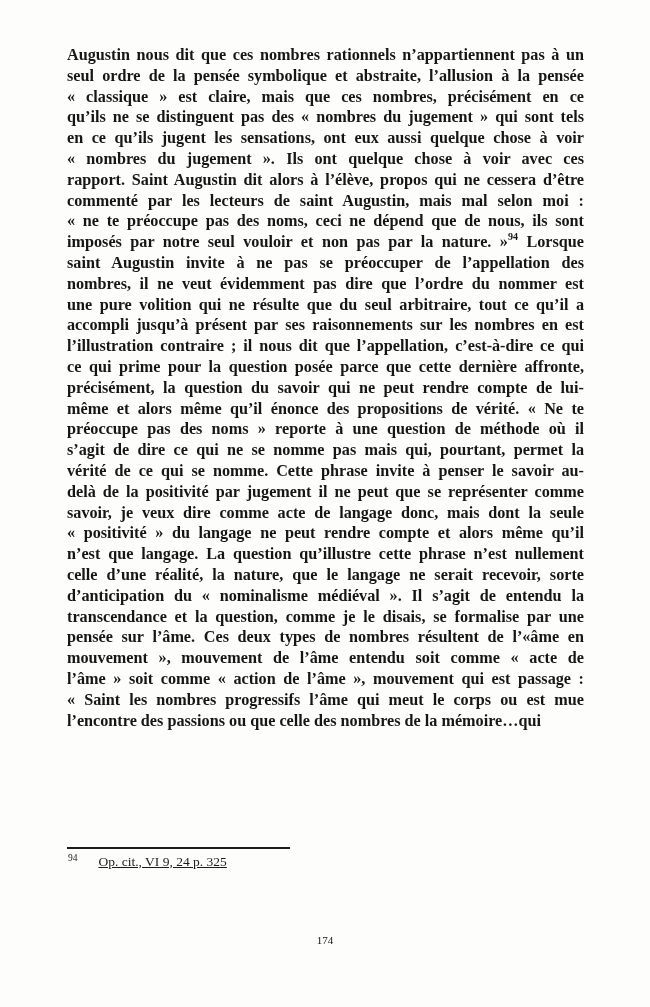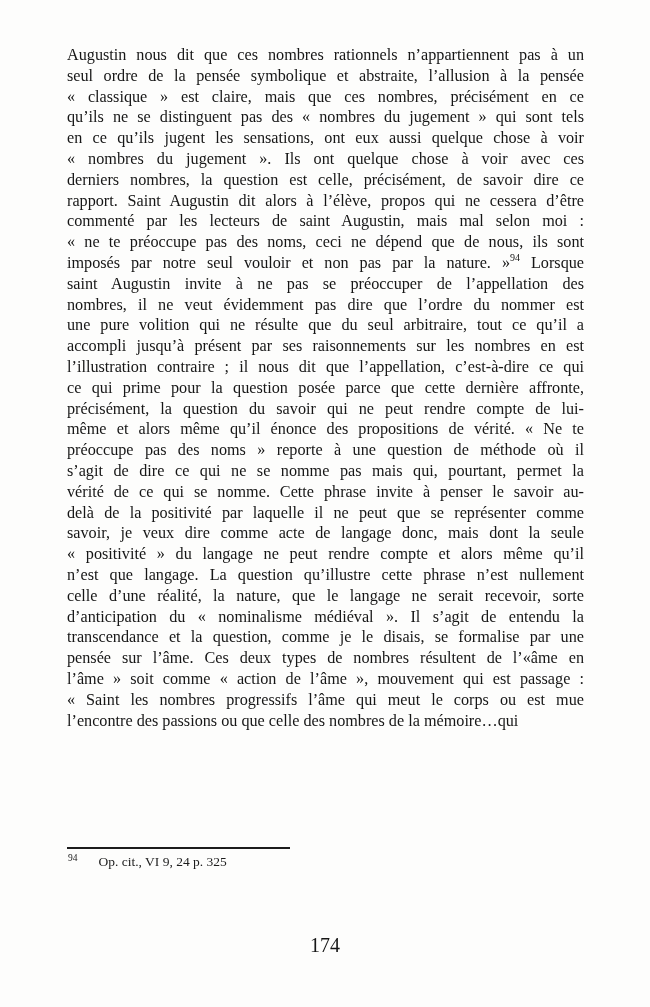--- a/index.html
+++ b/index.html
@@ -23,20 +23,21 @@
     top: 45px;
     width: 517px;
     font-size: 16.2px;
     line-height: 20.8px;
     color: #161616;
     hyphens: none;
   }
   .line {
     text-align: justify;
     text-align-last: justify;
+    font-weight: bold;
   }
   .line.last {
     text-align: justify;
     text-align-last: auto;
   }
   sup.ref {
     font-size: 10px;
     line-height: 0;
     position: relative;
     top: -1px;
@@ -51,74 +52,75 @@
     background: #1c1c1c;
   }
   .footnote {
     position: absolute;
     left: 68px;
     top: 853px;
     width: 480px;
     font-size: 13.5px;
     line-height: 18px;
     color: #1c1c1c;
+    text-decoration: underline;
   }
   .fn-marker {
     font-size: 9.5px;
     vertical-align: super;
     line-height: 0;
     display: inline-block;
     margin-right: 21px;
   }
   .page-number {
     position: absolute;
     top: 934px;
     left: 0;
     width: 100%;
     text-align: center;
-    font-size: 20px;
+    font-size: 11px;
     color: #161616;
   }
 </style>
 </head>
 <body>
 
 <div class="page">
 
   <div class="body-text">
       <div class="line">Augustin nous dit que ces nombres rationnels n’appartiennent pas à un</div>
       <div class="line">seul ordre de la pensée symbolique et abstraite, l’allusion à la pensée</div>
       <div class="line">« classique » est claire, mais que ces nombres, précisément en ce</div>
       <div class="line">qu’ils ne se distinguent pas des « nombres du jugement » qui sont tels</div>
       <div class="line">en ce qu’ils jugent les sensations, ont eux aussi quelque chose à voir</div>
       <div class="line">« nombres du jugement ». Ils ont quelque chose à voir avec ces</div>
-      <div class="line">derniers nombres, la question est celle, précisément, de savoir dire ce</div>
       <div class="line">rapport. Saint Augustin dit alors à l’élève, propos qui ne cessera d’être</div>
       <div class="line">commenté par les lecteurs de saint Augustin, mais mal selon moi :</div>
       <div class="line">« ne te préoccupe pas des noms, ceci ne dépend que de nous, ils sont</div>
       <div class="line">imposés par notre seul vouloir et non pas par la nature. »<sup class="ref">94</sup> Lorsque</div>
       <div class="line">saint Augustin invite à ne pas se préoccuper de l’appellation des</div>
       <div class="line">nombres, il ne veut évidemment pas dire que l’ordre du nommer est</div>
       <div class="line">une pure volition qui ne résulte que du seul arbitraire, tout ce qu’il a</div>
       <div class="line">accompli jusqu’à présent par ses raisonnements sur les nombres en est</div>
       <div class="line">l’illustration contraire ; il nous dit que l’appellation, c’est-à-dire ce qui</div>
       <div class="line">ce qui prime pour la question posée parce que cette dernière affronte,</div>
       <div class="line">précisément, la question du savoir qui ne peut rendre compte de lui-</div>
       <div class="line">même et alors même qu’il énonce des propositions de vérité. « Ne te</div>
       <div class="line">préoccupe pas des noms » reporte à une question de méthode où il</div>
       <div class="line">s’agit de dire ce qui ne se nomme pas mais qui, pourtant, permet la</div>
       <div class="line">vérité de ce qui se nomme. Cette phrase invite à penser le savoir au-</div>
-      <div class="line">delà de la positivité par laquelle il ne peut que se représenter comme</div>
+      <div class="line">delà de la positivité par jugement il ne peut que se représenter comme</div>
       <div class="line">savoir, je veux dire comme acte de langage donc, mais dont la seule</div>
       <div class="line">« positivité » du langage ne peut rendre compte et alors même qu’il</div>
       <div class="line">n’est que langage. La question qu’illustre cette phrase n’est nullement</div>
       <div class="line">celle d’une réalité, la nature, que le langage ne serait recevoir, sorte</div>
       <div class="line">d’anticipation du « nominalisme médiéval ». Il s’agit de entendu la</div>
       <div class="line">transcendance et la question, comme je le disais, se formalise par une</div>
       <div class="line">pensée sur l’âme. Ces deux types de nombres résultent de l’«âme en</div>
+      <div class="line">mouvement », mouvement de l’âme entendu soit comme « acte de</div>
       <div class="line">l’âme » soit comme « action de l’âme », mouvement qui est passage :</div>
       <div class="line">« Saint les nombres progressifs l’âme qui meut le corps ou est mue</div>
       <div class="line last">l’encontre des passions ou que celle des nombres de la mémoire…qui</div>
     </div>
 
   <div class="footnote-rule"></div>
 
   <div class="footnote">
     <sup class="fn-marker">94</sup><span>Op. cit., VI 9, 24 p. 325</span>
   </div>

